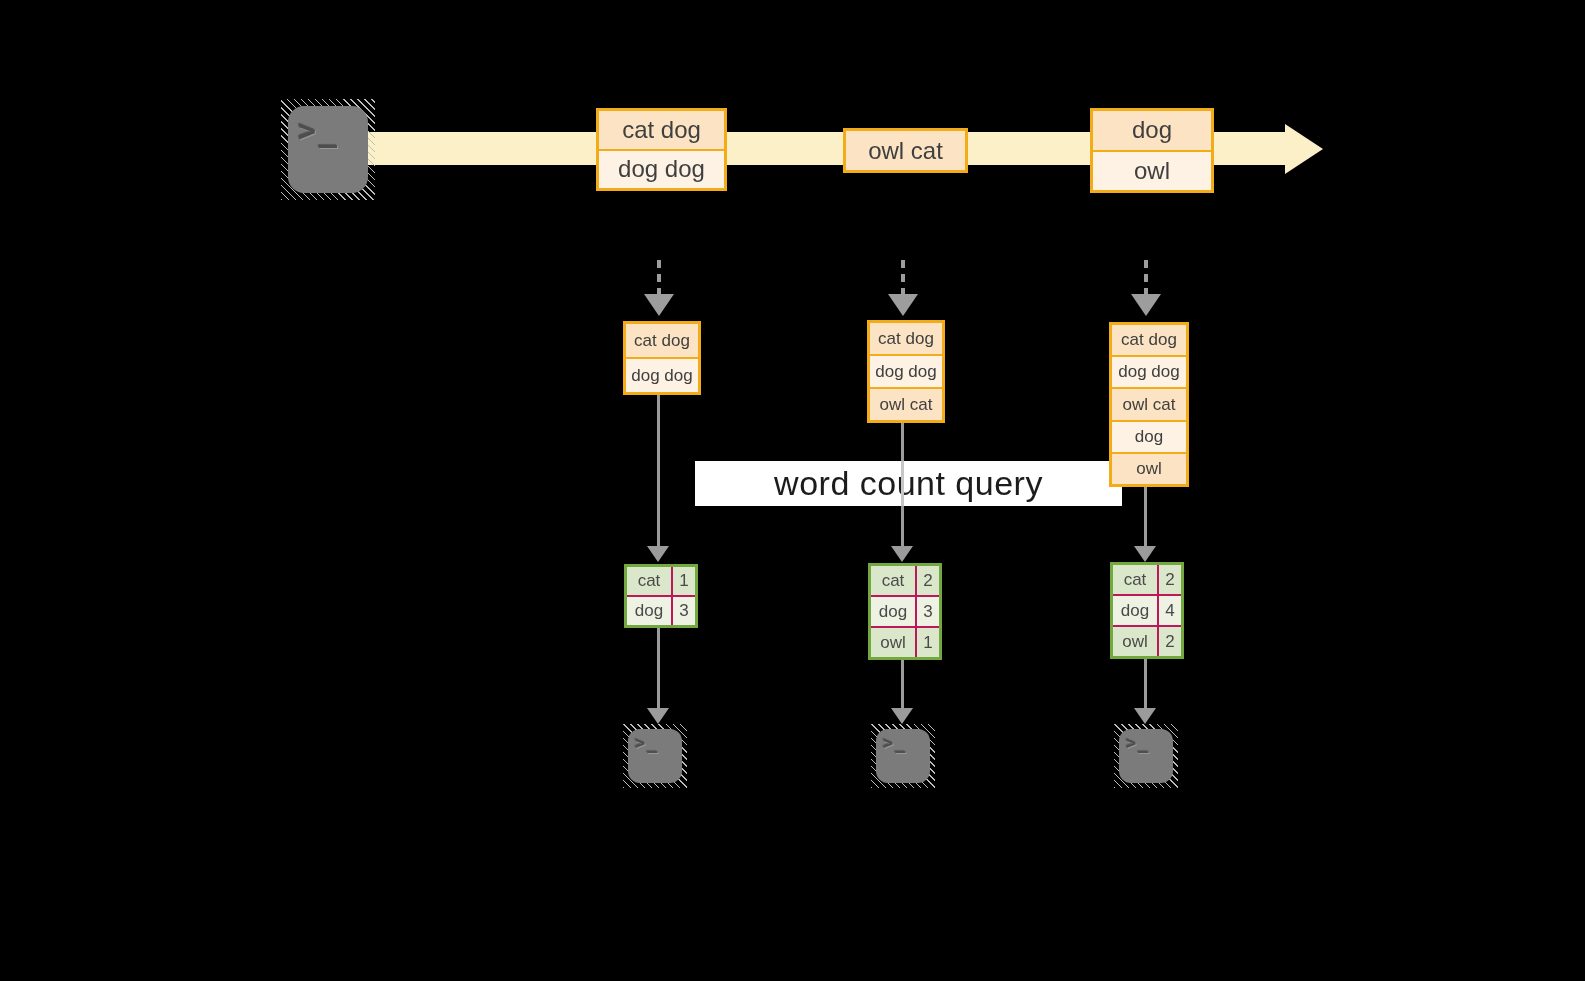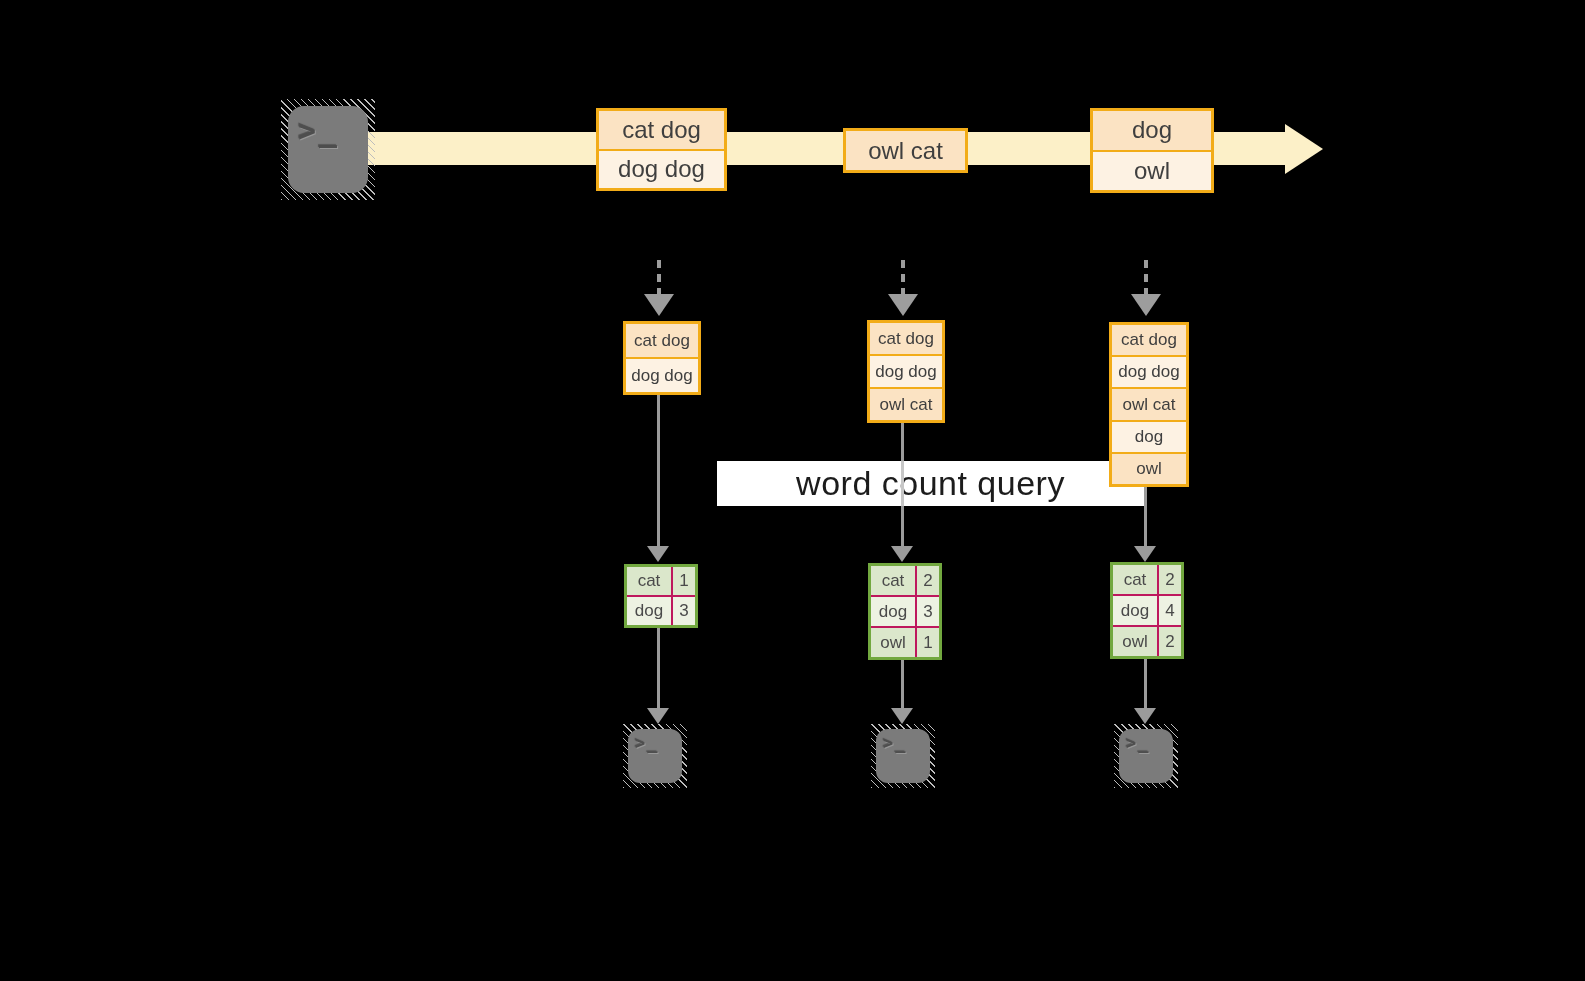--- a/index.html
+++ b/index.html
@@ -34,21 +34,21 @@
   .bbox .ocell{font-size:17px;}
   
   .vline{position:absolute;width:3px;background:#9b9b9b;z-index:1;}
   .dline{position:absolute;width:0;border-left:4px dashed #9d9d9d;z-index:1;}
   .head-big{position:absolute;width:0;height:0;z-index:1;
     border-left:15px solid transparent;border-right:15px solid transparent;border-top:22px solid #9d9d9d;}
   .head-small{position:absolute;width:0;height:0;z-index:1;
     border-left:11px solid transparent;border-right:11px solid transparent;border-top:16px solid #9b9b9b;}
   
   .query-band{position:absolute;left:695px;top:461px;width:427px;height:45px;background:#ffffff;
-    display:flex;align-items:center;justify-content:center;z-index:2;margin-left:22px;}
+    display:flex;align-items:center;justify-content:center;z-index:2;}
   .query-band .label{font-size:34px;color:#1c1c1c;letter-spacing:0.5px;}
   .band-line{position:absolute;left:901px;top:461px;width:3px;height:45px;background:#c6c6c6;z-index:3;}
   
   .gtable{position:absolute;border:3px solid #72a83f;background:#be185d;
     display:grid;grid-template-columns:44px 22px;gap:2px;z-index:4;}
   .gt2{grid-auto-rows:28px;}
   .gt3{grid-auto-rows:29px;}
   .gcell{display:flex;align-items:center;justify-content:center;font-size:17px;color:#4a4a4a;}
   .rg{background:#dbe7cb;}
   .rl{background:#edf2e2;}

